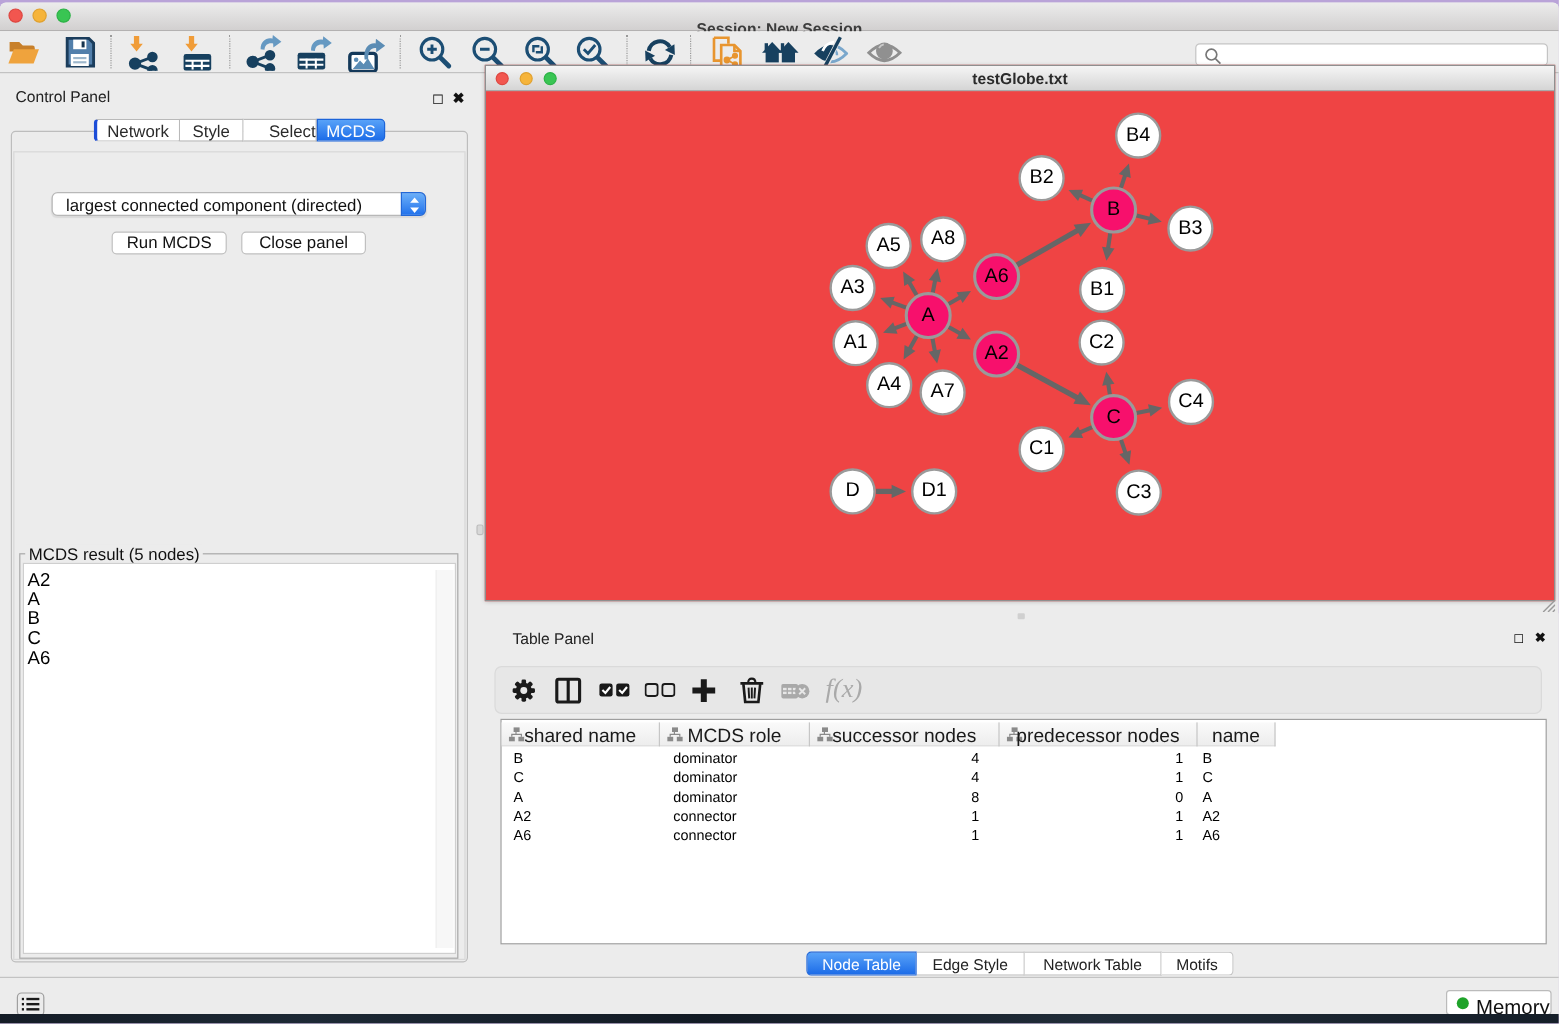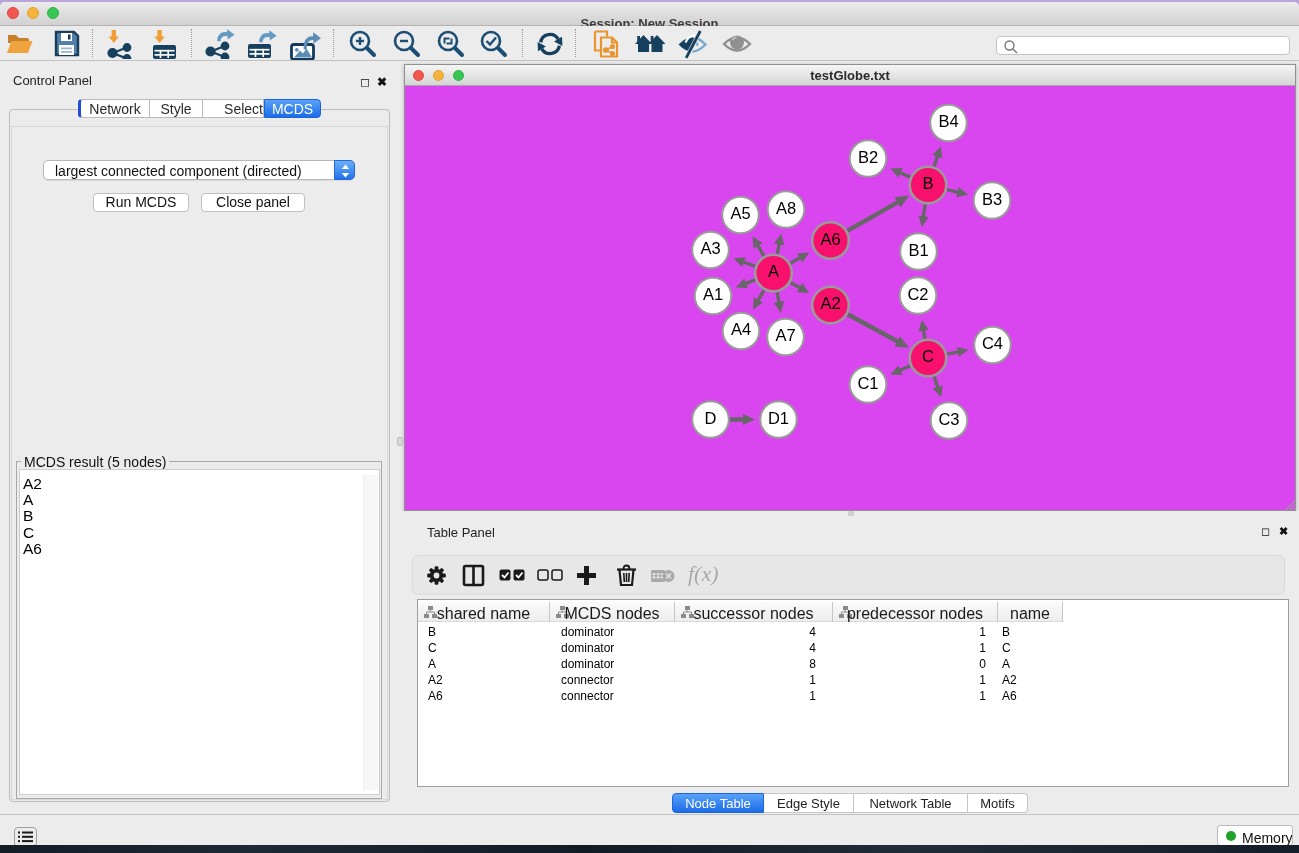--- a/index.html
+++ b/index.html
@@ -27,42 +27,42 @@
 #dropdown { position:absolute; left:43px; top:98px; width:312px; height:20px; background:#fff; border:1px solid #b8b8b8; border-radius:5px; box-shadow:0 1px 1px rgba(0,0,0,0.08); }
 #dropdown span.txt { position:absolute; left:11px; top:2px; font-size:14px; color:#111; }
 #ddbtn { position:absolute; right:-1px; top:-1px; width:21px; height:20px; background:linear-gradient(#6cb0f9,#2272ec); border-radius:0 5px 5px 0; border:1px solid #2268d8; }
 .btn { position:absolute; height:19px; background:#fff; border:1px solid #c0c0c0; border-radius:4px; font-size:14px; color:#111; text-align:center; line-height:17px; }
 #fieldset { position:absolute; left:16px; top:399px; width:366px; height:338px; border:1px solid #a9a9a9;padding-left:12px; }
 #fslabel { position:absolute; left:4px; top:-8px; background:#ececec; padding:0 3px; font-size:14px; color:#111; }
 #fslist { position:absolute; left:2px; top:7px; width:361px; height:326px; background:#fff; border:1px solid #cfcfcf; font-size:15.5px; color:#000; padding-top:6px; }
 .lsit { padding-left:3px; height:16.2px; line-height:16.2px; }
 #fsscroll { position:absolute; right:1px; top:5px; width:15px; height:315px; background:#f7f7f7; border-left:1px solid #eee; }
 
-#netwin { position:absolute; left:404px; top:62px; width:892px; height:447px; background:#d946ef; border:1px solid #8f8f8f; box-shadow:0 1px 4px rgba(0,0,0,0.25); }
+#netwin { position:absolute; left:404px; top:52px; width:892px; height:447px; background:#ef4444; border:1px solid #8f8f8f; box-shadow:0 1px 4px rgba(0,0,0,0.25); }
 #nettitle { position:absolute; left:0; top:0; width:100%; height:21px; background:linear-gradient(#f5f5f5,#d5d5d5); border-bottom:1px solid #a9a9a9; }
 #nettitle .tl { top:5px; width:11px; height:11px; }
 #nettitletext { position:absolute; top:3px; width:100%; text-align:center; font-size:13px; font-weight:bold; color:#2b2b2b; }
 #graph { position:absolute; left:0; top:22px; }
 
 #tpanel { position:absolute; left:395px; top:509px; width:904px; height:303px; background:#ececec; }
 #tp-title { position:absolute; left:32px; top:14px; font-size:13px; color:#222; }
 #tp-toolbar { position:absolute; left:17px; top:44px; width:873px; height:40px; background:#e7e7e7; border:1px solid #dadada; border-radius:6px; }
 #tp-table { position:absolute; left:22px; top:88px; width:872px; height:188px; background:#fff; border:1px solid #9e9e9e; }
 #tp-header { position:absolute; left:0; top:2px; width:645px; height:20px; background:linear-gradient(#fafafa,#ededed); border-bottom:1px solid #d9d9d9; }
 .hcell { position:absolute; top:0; height:20px; border-right:1px solid #c6c6c6; }
 .hcell span { position:absolute; top:3px; width:100%; text-align:center; font-size:16px; color:#1a1a1a; }
 .trow { position:absolute; font-size:12px; color:#000; height:16px; line-height:16px; }
 #tp-tabs { position:absolute; left:277px; top:282px; height:20px; display:flex; }
 .ttab { height:20px; line-height:19px; font-size:13px; text-align:center; color:#222; background:#fff; border:1px solid #c5c5c5; border-left:none; padding:0 12px; }
 .ttab.sel { background:linear-gradient(#58a2f8,#1c6ce8); color:#fff; border:1px solid #1c64d9; border-radius:4px 0 0 4px; }
 .ttab.last { border-radius:0 4px 4px 0; }
 
 #statusbar { position:absolute; left:0; top:812px; width:1299px; height:33px; background:#ececec; border-top:1px solid #c3c3c3; }
 #listbtn { position:absolute; left:14px; top:12px; width:23px; height:20px; background:#ececec; border:1px solid #9f9f9f; border-radius:4px; }
-#membtn { position:absolute; right:6px; top:10px; width:76px; height:21px; background:#fff; border:1px solid #bbb; border-radius:3px; font-size:14px; color:#111; }
+#membtn { position:absolute; right:6px; top:10px; width:88px; height:21px; background:#fff; border:1px solid #bbb; border-radius:3px; font-size:17px; color:#111; }
 #bottomstrip { position:absolute; left:0; top:845px; width:1299px; height:8px; background:linear-gradient(90deg,#141c26,#1d2935 20%,#121a24 45%,#202c38 70%,#151e28); }
 </style>
 </head>
 <body>
 <div id="mainwin">
   <div id="titlebar">
     <div class="tl" style="left:7px; background:#f2564f; border:0.5px solid #dd4741;"></div>
     <div class="tl" style="left:27px; background:#f6b43a; border:0.5px solid #e0a12f;"></div>
     <div class="tl" style="left:47px; background:#39c553; border:0.5px solid #2cb246;"></div>
     <div id="titletext">Session: New Session</div>
@@ -429,21 +429,21 @@
           </div>
         <div class="hcell" style="left:132px;width:125px">
             <svg class="fk" style="position:absolute;left:6px;top:4px" width="13" height="12" viewBox="0 0 13 12">
               <g fill="#8a8a8a">
                 <rect x="4" y="0" width="5" height="4"></rect>
                 <rect x="0" y="8" width="5" height="4"></rect>
                 <rect x="8" y="8" width="5" height="4"></rect>
                 <path d="M6 4 v2 M2.5 8 v-2 h8 v2" stroke="#8a8a8a" fill="none"></path>
               </g>
             </svg>
-            <span>MCDS nodes</span>
+            <span>MCDS role</span>
           </div>
         <div class="hcell" style="left:257px;width:158px">
             <svg class="fk" style="position:absolute;left:6px;top:4px" width="13" height="12" viewBox="0 0 13 12">
               <g fill="#8a8a8a">
                 <rect x="4" y="0" width="5" height="4"></rect>
                 <rect x="0" y="8" width="5" height="4"></rect>
                 <rect x="8" y="8" width="5" height="4"></rect>
                 <path d="M6 4 v2 M2.5 8 v-2 h8 v2" stroke="#8a8a8a" fill="none"></path>
               </g>
             </svg>

